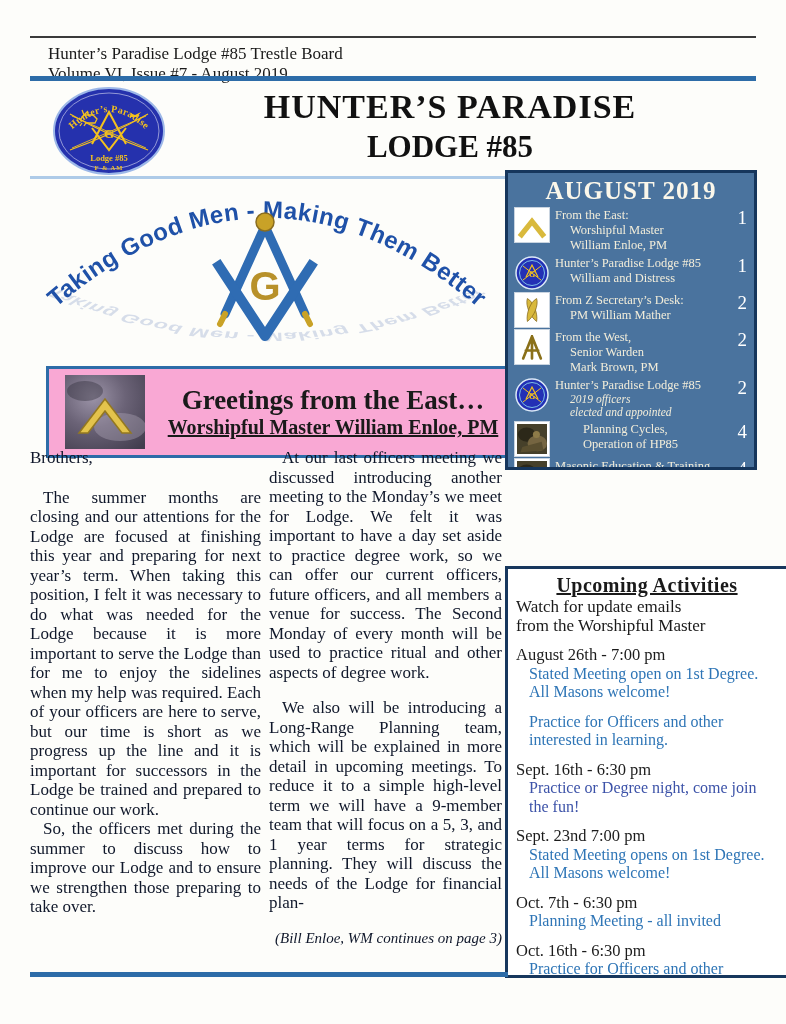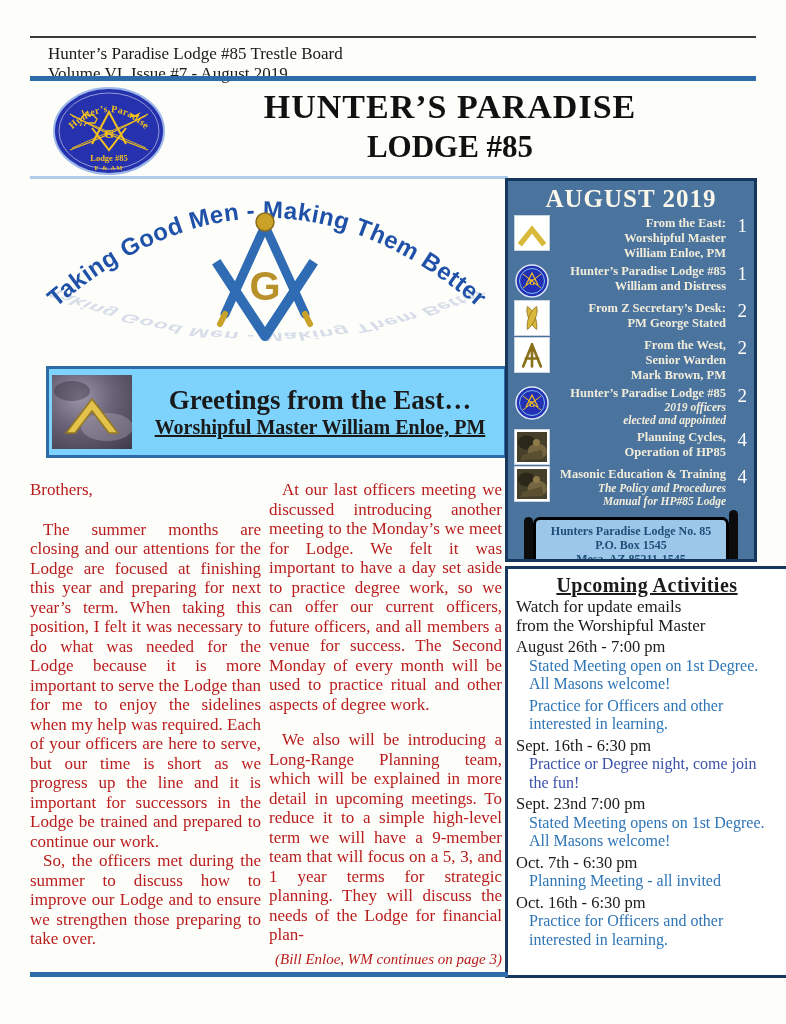--- a/index.html
+++ b/index.html
@@ -17,61 +17,61 @@
   .nameplate .t1{font-size:34px;letter-spacing:1px;line-height:38px;}
   .nameplate .t2{font-size:31px;line-height:36px;margin-top:3px;}
   .rule-light{position:absolute;left:30px;top:176px;width:478px;height:3px;background:var(--rule-light,#aecbe8);}
 
   
   .motto{position:absolute;left:35px;top:182px;width:465px;height:180px;}
   .motto text{font-family:"Liberation Sans","DejaVu Sans",sans-serif;font-weight:bold;}
 
   
   .greetings{position:absolute;left:46px;top:366px;width:446px;height:80px;border:3px solid var(--accent,#2d6ca8);
-             background:#7dd3fc;display:flex;align-items:center;gap:10px;padding:3px 6px 3px 3px;}
+             background:#f9a8d4;display:flex;align-items:center;gap:10px;padding:3px 6px 3px 16px;}
   .greet-text{flex:1;text-align:center;}
   .greet-title{font-size:27px;font-weight:bold;line-height:30px;}
   .greet-sub{font-size:20px;font-weight:bold;line-height:24px;text-decoration:underline;}
 
   
-  .col{position:absolute;top:480px;font-size:17px;line-height:19.5px;text-align:justify;color:#b91c1c;}
+  .col{position:absolute;top:448px;font-size:17px;line-height:19.5px;text-align:justify;color:#0f172a;}
   .col1{left:30px;width:231px;}
   .col2{left:269px;width:233px;}
   .salutation{text-align:left;margin-bottom:20px;}
   .para{text-indent:13px;}
   .gap{height:16px;}
-  .continuation{font-style:italic;font-size:15px;text-align:right;margin-top:5px;}
-
-  
-  .toc{position:absolute;left:505px;top:178px;width:252px;height:384px;box-sizing:border-box;
+  .continuation{font-style:italic;font-size:15px;text-align:right;margin-top:16px;}
+
+  
+  .toc{position:absolute;left:505px;top:170px;width:252px;height:300px;box-sizing:border-box;
        background:var(--sidebar-bg,#4a739e);border:3px solid var(--sidebar-border,#16365c);
        padding:4px 7px;color:var(--ivory,#f2edda);overflow:hidden;}
   .toc-header{text-align:center;font-weight:bold;font-size:25px;line-height:28px;letter-spacing:1px;color:#fbf7ea;}
   .toc-item{display:flex;gap:6px;margin-top:3px;align-items:flex-start;}
   .toc-icon{width:34px;height:34px;flex:0 0 34px;background:#fff;display:flex;align-items:center;justify-content:center;box-shadow:0 0 0 1px #c9d4e0;}
   .toc-icon.bare{background:transparent;box-shadow:none;}
-  .toc-text{flex:1;font-weight:bold;font-size:12.5px;line-height:15px;text-align:right;}
+  .toc-text{flex:1;font-weight:normal;font-size:12.5px;line-height:15px;}
   .toc-text .li{padding-left:15px;}
   .toc-text .sub{padding-left:15px;font-style:italic;font-size:11.5px;line-height:13px;}
   .indent-all .l0,.indent-all .li{padding-left:28px;}
   .toc-page{flex:0 0 15px;font-size:19px;line-height:20px;color:#fff;text-align:right;}
 
   
   .scrollbox{position:relative;margin:9px auto 0;width:182px;background:var(--scroll-bg,#9cc7e8);
              border:3px solid #000000;border-radius:7px;padding:4px 4px;text-align:center;
              color:var(--scroll-text,#1f4e79);font-weight:bold;font-size:12px;line-height:14px;}
   .scrollbox::before{content:"";position:absolute;left:-12px;top:-3px;bottom:-10px;width:9px;background:#0c0c0c;border-radius:5px;}
   .scrollbox::after{content:"";position:absolute;right:-12px;top:-10px;bottom:-3px;width:9px;background:#0c0c0c;border-radius:5px;}
 
   
   .events{position:absolute;left:505px;top:566px;width:284px;height:412px;box-sizing:border-box;
           background:#fff;border:3px solid var(--events-border,#17375d);padding:5px 8px;overflow:hidden;}
   .events-header{text-align:center;font-weight:bold;font-size:20px;line-height:23px;text-decoration:underline;letter-spacing:.5px;}
   .events-note{text-align:left;font-size:17px;line-height:19px;}
-  .event{margin-top:3px;}
+  .event{margin-top:11px;}
   .event-date{font-size:16.5px;line-height:18.5px;color:#1c1c1c;}
   .event-desc{font-size:16px;line-height:18.5px;padding-left:13px;color:var(--desc-light,#2e75b6);}
   .event.tone-dark .event-desc{color:var(--desc-dark,#3c52a8);}
 
   .rule-bottom{position:absolute;left:30px;width:478px;top:972px;height:5px;background:var(--accent,#2d6ca8);}
 </style>
 </head>
 <body>
 
 <div class="page">
@@ -209,21 +209,21 @@
       <span class="toc-icon">
         <svg width="30" height="30" viewBox="0 0 34 34">
           <g fill="#d9b93c" stroke="#8a6d1f" stroke-width="0.8">
             <path transform="rotate(-22 17 17)" d="M17,3 C22,9 22,23 17,31 C12,23 12,9 17,3 Z"></path>
             <path transform="rotate(22 17 17)" d="M17,3 C22,9 22,23 17,31 C12,23 12,9 17,3 Z"></path>
           </g>
         </svg>
       </span>
       <div class="toc-text">
         <div class="l0">From Z Secretary’s Desk:</div>
-        <div class="li">PM George Stated</div>
+        <div class="li">PM William Mather</div>
       </div>
       <span class="toc-page">2</span>
     </div>
 
     <div class="toc-item">
       <span class="toc-icon">
         <svg width="30" height="30" viewBox="0 0 34 34">
             <g stroke="#8a7019" stroke-width="3" stroke-linecap="round" fill="none">
               <path d="M17,5 L7,30 M17,5 L27,30 M17,5 L17,30 M10,21 L24,21"></path>
             </g>

